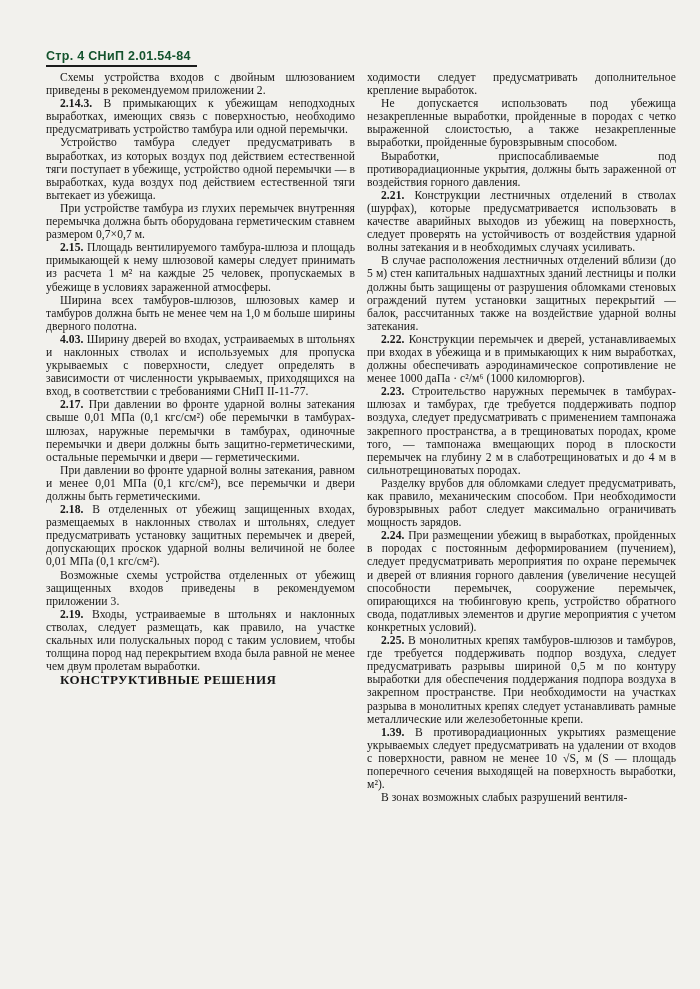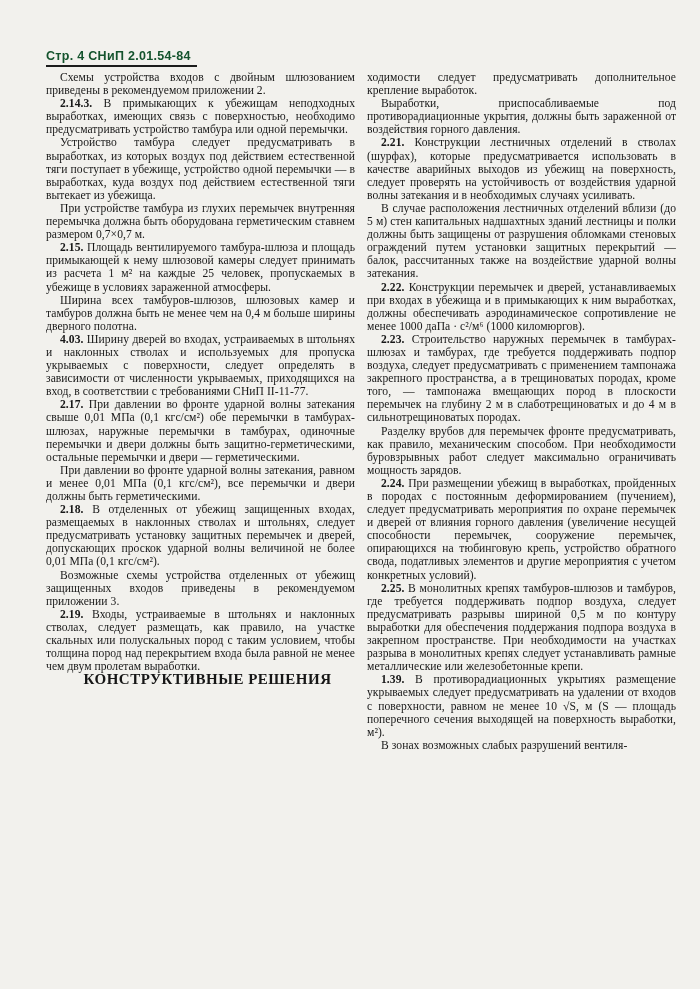--- a/index.html
+++ b/index.html
@@ -47,23 +47,22 @@
     -webkit-hyphens: auto;
   }
   p.para {
     margin: 0;
     text-indent: 14px;
   }
   p.noindent { text-indent: 0; }
   .cnum { font-weight: bold; }
   .section-heading {
     margin: 27px 0 17px 0;
-    text-align: center;
     text-indent: 0;
-    font-size: 15px;
+    font-size: 13px;
     font-weight: bold;
     letter-spacing: 0.5px;
     color: #161616;
   }
 </style>
 </head>
 <body>
 
 <div class="page">
 
@@ -72,40 +71,41 @@
   </div>
 
   <div class="columns">
 
     <div class="col">
       <p class="para"><span>Схемы устройства входов с двойным шлюзованием приведены в рекомендуемом приложении 2.</span></p>
       <p class="para"><b class="cnum">2.14.3.</b> <span>В примыкающих к убежищам неподходных выработках, имеющих связь с поверхностью, необходимо предусматривать устройство тамбура или одной перемычки.</span></p>
       <p class="para"><span>Устройство тамбура следует предусматривать в выработках, из которых воздух под действием естественной тяги поступает в убежище, устройство одной перемычки — в выработках, куда воздух под действием естественной тяги вытекает из убежища.</span></p>
       <p class="para"><span>При устройстве тамбура из глухих перемычек внутренняя перемычка должна быть оборудована герметическим ставнем размером 0,7×0,7 м.</span></p>
       <p class="para"><b class="cnum">2.15.</b> <span>Площадь вентилируемого тамбура-шлюза и площадь примыкающей к нему шлюзовой камеры следует принимать из расчета 1 м² на каждые 25 человек, пропускаемых в убежище в условиях зараженной атмосферы.</span></p>
-      <p class="para"><span>Ширина всех тамбуров-шлюзов, шлюзовых камер и тамбуров должна быть не менее чем на 0,4 м больше ширины дверного полотна.</span></p>
+      <p class="para"><span>Ширина всех тамбуров-шлюзов, шлюзовых камер и тамбуров должна быть не менее чем на 1,0 м больше ширины дверного полотна.</span></p>
       <p class="para"><b class="cnum">4.03.</b> <span>Ширину дверей во входах, устраиваемых в штольнях и наклонных стволах и используемых для пропуска укрываемых с поверхности, следует определять в зависимости от численности укрываемых, приходящихся на вход, в соответствии с требованиями СНиП II-11-77.</span></p>
       <p class="para"><b class="cnum">2.17.</b> <span>При давлении во фронте ударной волны затекания свыше 0,01 МПа (0,1 кгс/см²) обе перемычки в тамбурах-шлюзах, наружные перемычки в тамбурах, одиночные перемычки и двери должны быть защитно-герметическими, остальные перемычки и двери — герметическими.</span></p>
       <p class="para"><span>При давлении во фронте ударной волны затекания, равном и менее 0,01 МПа (0,1 кгс/см²), все перемычки и двери должны быть герметическими.</span></p>
       <p class="para"><b class="cnum">2.18.</b> <span>В отделенных от убежищ защищенных входах, размещаемых в наклонных стволах и штольнях, следует предусматривать установку защитных перемычек и дверей, допускающих проскок ударной волны величиной не более 0,01 МПа (0,1 кгс/см²).</span></p>
       <p class="para"><span>Возможные схемы устройства отделенных от убежищ защищенных входов приведены в рекомендуемом приложении 3.</span></p>
       <p class="para"><b class="cnum">2.19.</b> <span>Входы, устраиваемые в штольнях и наклонных стволах, следует размещать, как правило, на участке скальных или полускальных пород с таким условием, чтобы толщина пород над перекрытием входа была равной не менее чем двум пролетам выработки.</span></p>
 
       <p class="para section-heading">КОНСТРУКТИВНЫЕ РЕШЕНИЯ</p>
 
     </div>
 
     <div class="col">
       <p class="para noindent"><span>ходимости следует предусматривать дополнительное крепление выработок.</span></p>
+      <p class="para"><span>Не допускается использовать под убежища незакрепленные выработки, пройденные в породах с четко выраженной слоистостью, а также незакрепленные выработки, пройденные буровзрывным способом.</span></p>
       <p class="para"><span>Выработки, приспосабливаемые под противорадиационные укрытия, должны быть зараженной от воздействия горного давления.</span></p>
       <p class="para"><b class="cnum">2.21.</b> <span>Конструкции лестничных отделений в стволах (шурфах), которые предусматривается использовать в качестве аварийных выходов из убежищ на поверхность, следует проверять на устойчивость от воздействия ударной волны затекания и в необходимых случаях усиливать.</span></p>
       <p class="para"><span>В случае расположения лестничных отделений вблизи (до 5 м) стен капитальных надшахтных зданий лестницы и полки должны быть защищены от разрушения обломками стеновых ограждений путем установки защитных перекрытий — балок, рассчитанных также на воздействие ударной волны затекания.</span></p>
       <p class="para"><b class="cnum">2.22.</b> <span>Конструкции перемычек и дверей, устанавливаемых при входах в убежища и в примыкающих к ним выработках, должны обеспечивать аэродинамическое сопротивление не менее 1000 даПа · с²/м⁶ (1000 киломюргов).</span></p>
       <p class="para"><b class="cnum">2.23.</b> <span>Строительство наружных перемычек в тамбурах-шлюзах и тамбурах, где требуется поддерживать подпор воздуха, следует предусматривать с применением тампонажа закрепного пространства, а в трещиноватых породах, кроме того, — тампонажа вмещающих пород в плоскости перемычек на глубину 2 м в слаботрещиноватых и до 4 м в сильнотрещиноватых породах.</span></p>
-      <p class="para"><span>Разделку врубов для перемычек фронте предусматривать, как правило, механическим способом. При необходимости буровзрывных работ следует максимально ограничивать мощность зарядов.</span></p>
+      <p class="para"><span>Разделку врубов для обломками следует предусматривать, как правило, механическим способом. При необходимости буровзрывных работ следует максимально ограничивать мощность зарядов.</span></p>
       <p class="para"><b class="cnum">2.24.</b> <span>При размещении убежищ в выработках, пройденных в породах с постоянным деформированием (пучением), следует предусматривать мероприятия по охране перемычек и дверей от влияния горного давления (увеличение несущей способности перемычек, сооружение перемычек, опирающихся на тюбинговую крепь, устройство обратного свода, податливых элементов и другие мероприятия с учетом конкретных условий).</span></p>
       <p class="para"><b class="cnum">2.25.</b> <span>В монолитных крепях тамбуров-шлюзов и тамбуров, где требуется поддерживать подпор воздуха, следует предусматривать разрывы шириной 0,5 м по контуру выработки для обеспечения поддержания подпора воздуха в закрепном пространстве. При необходимости на участках разрыва в монолитных крепях следует устанавливать рамные металлические или железобетонные крепи.</span></p>
       <p class="para"><b class="cnum">1.39.</b> <span>В противорадиационных укрытиях размещение укрываемых следует предусматривать на удалении от входов с поверхности, равном не менее 10 √S, м (S — площадь поперечного сечения выходящей на поверхность выработки, м²).</span></p>
       <p class="para"><span>В зонах возможных слабых разрушений вентиля-</span></p>
     </div>
 
   </div>
 </div>
 
 </body></html>

